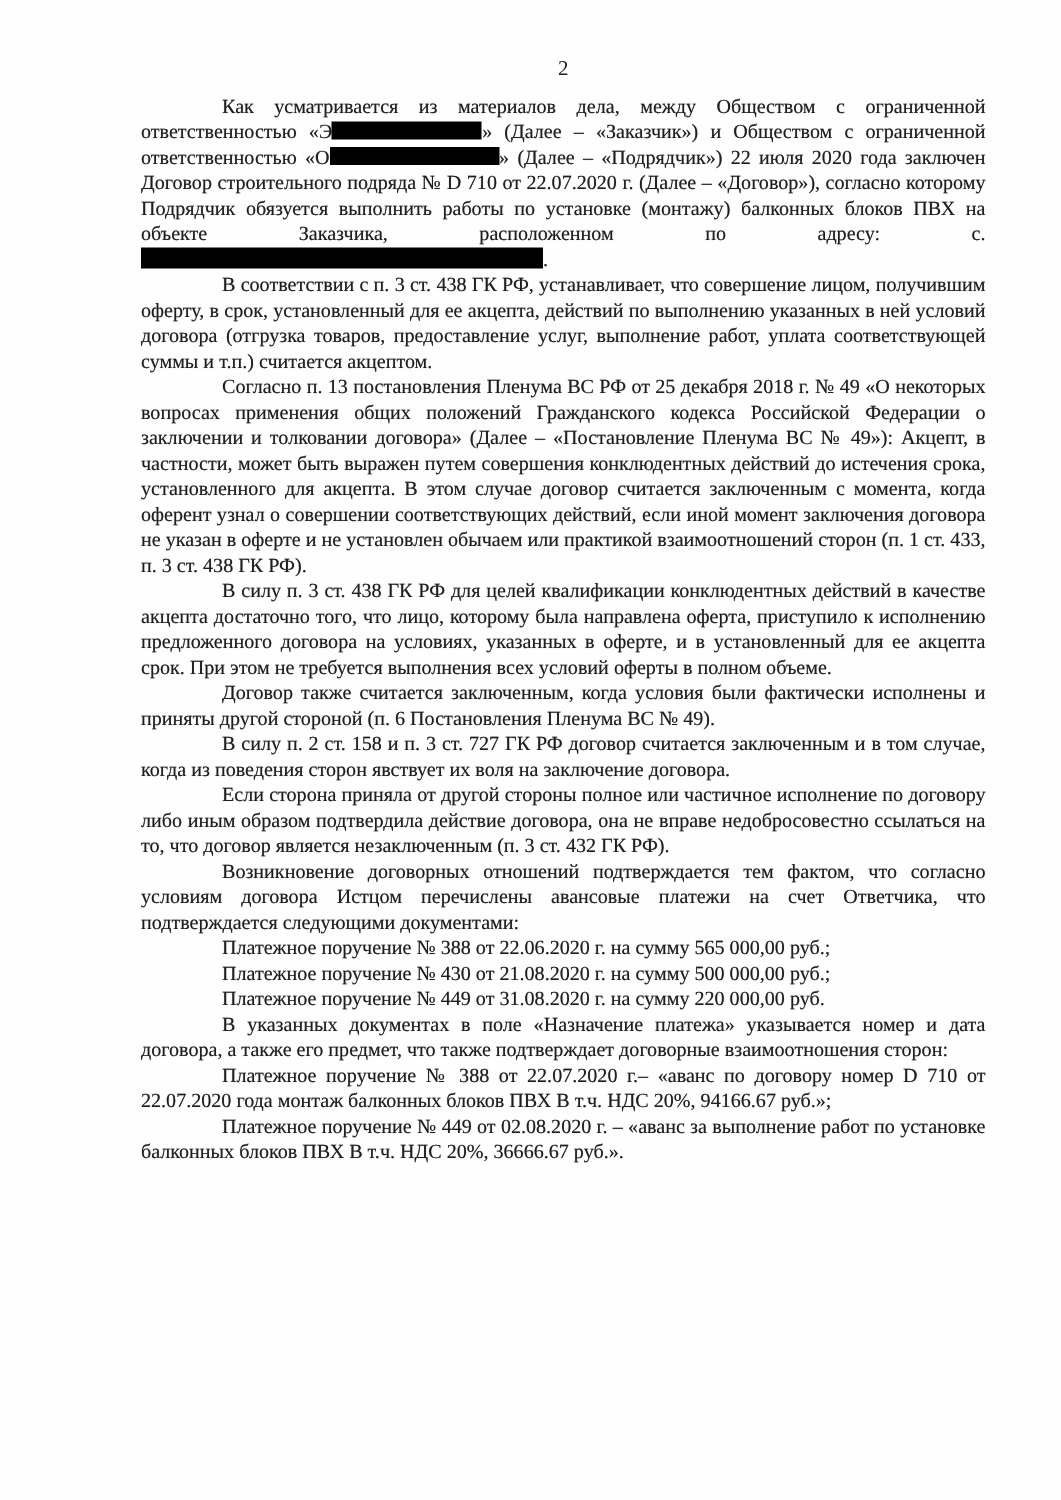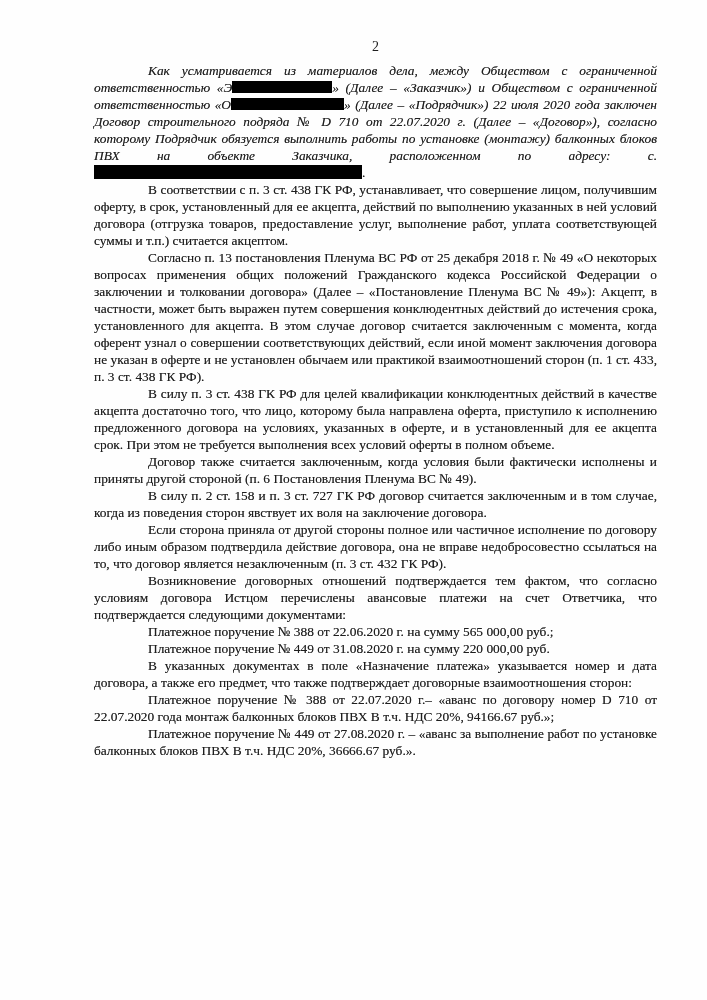--- a/index.html
+++ b/index.html
@@ -24,21 +24,21 @@
   }
   .body-text {
     position: absolute;
     top: 62px; left: 94px; width: 563px;
     font-size: 13.4px;
     line-height: 17px;
     text-align: justify;
     text-shadow: 0 0 0.5px rgba(20,20,20,0.55);
   }
   .para { margin: 0; text-indent: 54px; }
-  .force-just { text-align-last: justify; font-style: italic; }
+  .force-just { text-align-last: justify; }
   .redact {
     display: inline-block;
     background: #000;
     height: 12px;
     vertical-align: -1px;
   }
   .r1 { width: 100px; }
   .r2 { width: 113px; }
   .redact-line {
     text-indent: 0;
@@ -72,24 +72,25 @@
     <p class="para">Договор также считается заключенным, когда условия были фактически исполнены и приняты другой стороной (п. 6 Постановления Пленума ВС № 49).</p>
 
     <p class="para">В силу п. 2 ст. 158 и п. 3 ст. 727 ГК РФ договор считается заключенным и в том случае, когда из поведения сторон явствует их воля на заключение договора.</p>
 
     <p class="para">Если сторона приняла от другой стороны полное или частичное исполнение по договору либо иным образом подтвердила действие договора, она не вправе недобросовестно ссылаться на то, что договор является незаключенным (п. 3 ст. 432 ГК РФ).</p>
 
     <p class="para">Возникновение договорных отношений подтверждается тем фактом, что согласно условиям договора Истцом перечислены авансовые платежи на счет Ответчика, что подтверждается следующими документами:</p>
 
     <p class="para">Платежное поручение № 388 от 22.06.2020 г. на сумму 565 000,00 руб.;</p>
 
+    <p class="para">Платежное поручение № 430 от 21.08.2020 г. на сумму 500 000,00 руб.;</p>
 
     <p class="para">Платежное поручение № 449 от 31.08.2020 г. на сумму 220 000,00 руб.</p>
 
     <p class="para">В указанных документах в поле «Назначение платежа» указывается номер и дата договора, а также его предмет, что также подтверждает договорные взаимоотношения сторон:</p>
 
     <p class="para">Платежное поручение № 388 от 22.07.2020 г.– «аванс по договору номер D 710 от 22.07.2020 года монтаж балконных блоков ПВХ В т.ч. НДС 20%, 94166.67 руб.»;</p>
 
 
-    <p class="para">Платежное поручение № 449 от 27.08.2020 г. – «аванс за выполнение работ по установке балконных блоков ПВХ В т.ч. НДС 20%, 36666.67 руб.».</p>
+    <p class="para">Платежное поручение № 449 от 02.08.2020 г. – «аванс за выполнение работ по установке балконных блоков ПВХ В т.ч. НДС 20%, 36666.67 руб.».</p>
 
   </div>
 </div>
 
 </body></html>

